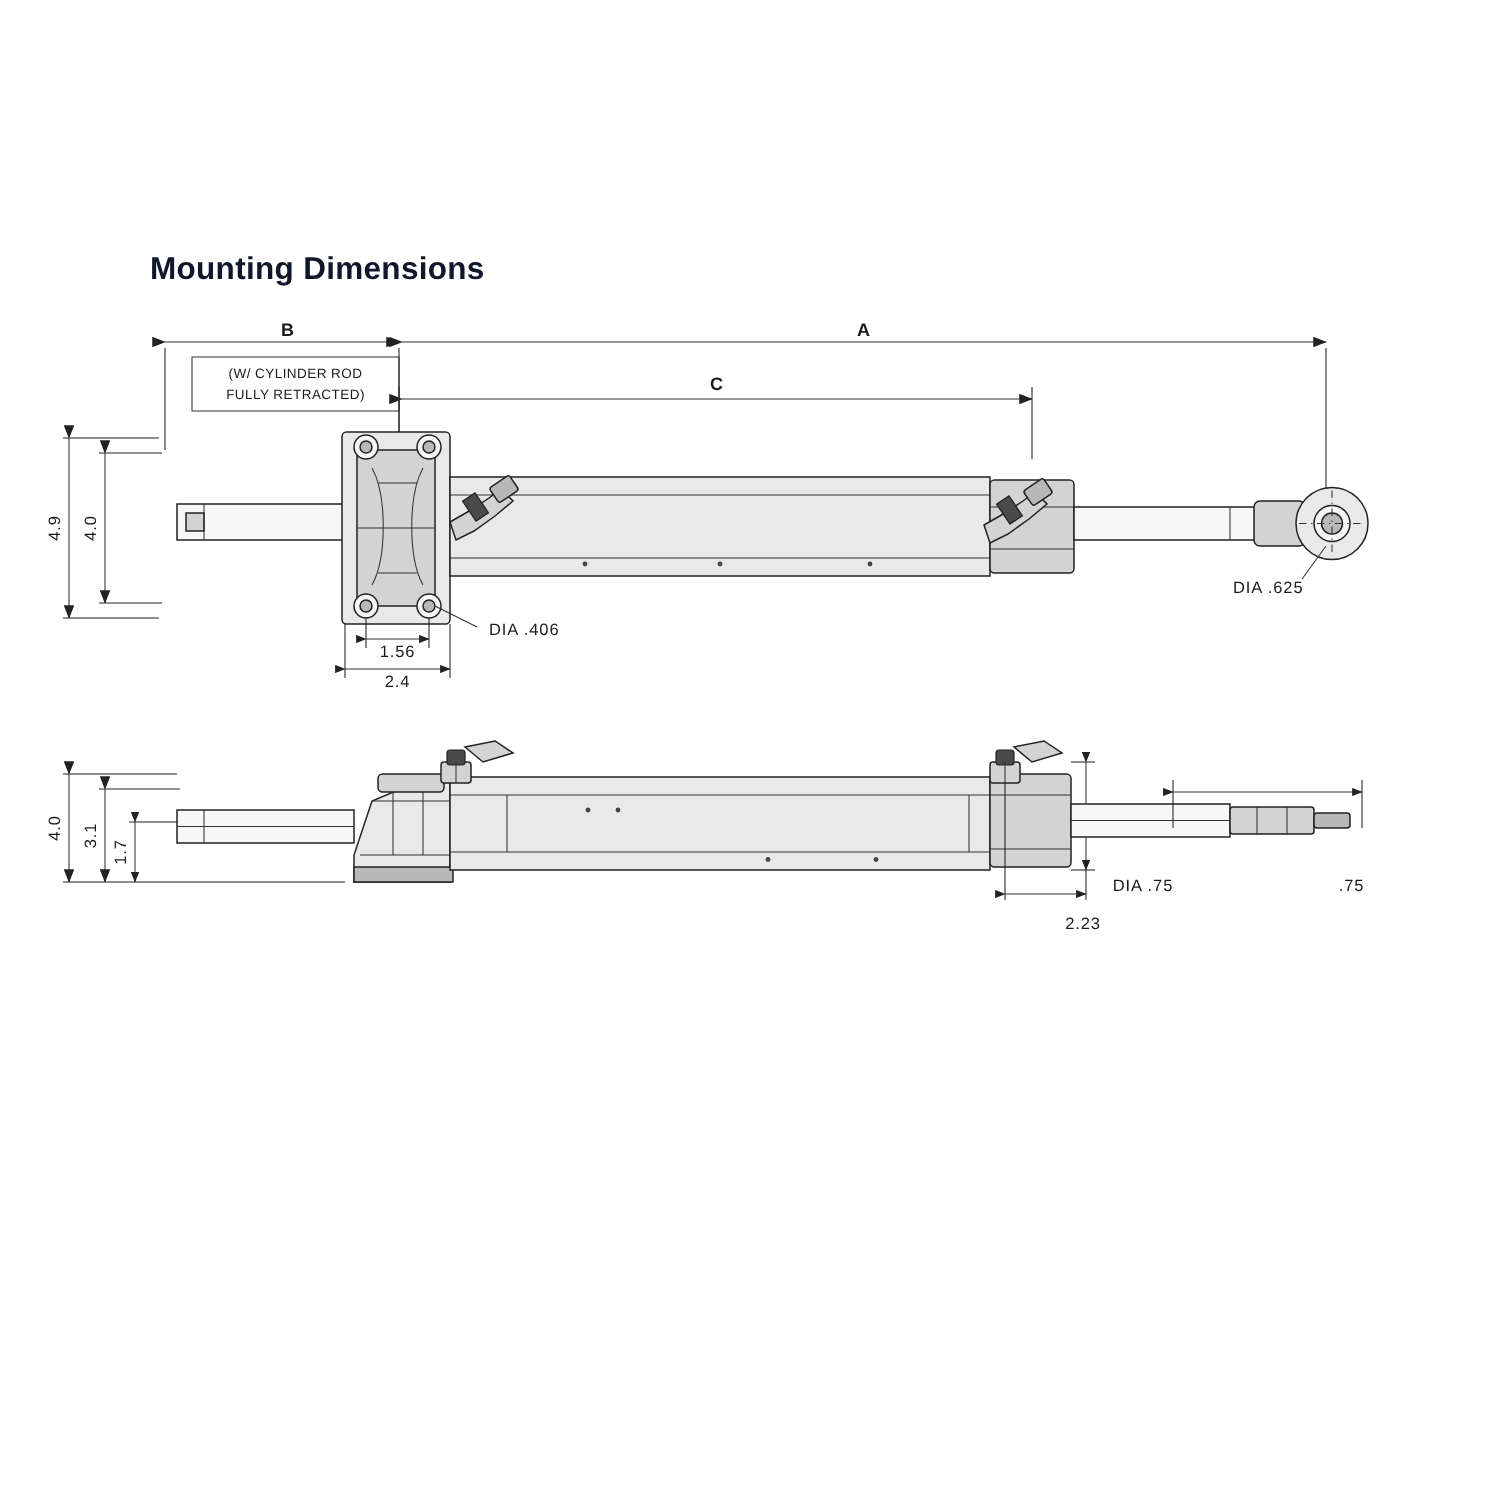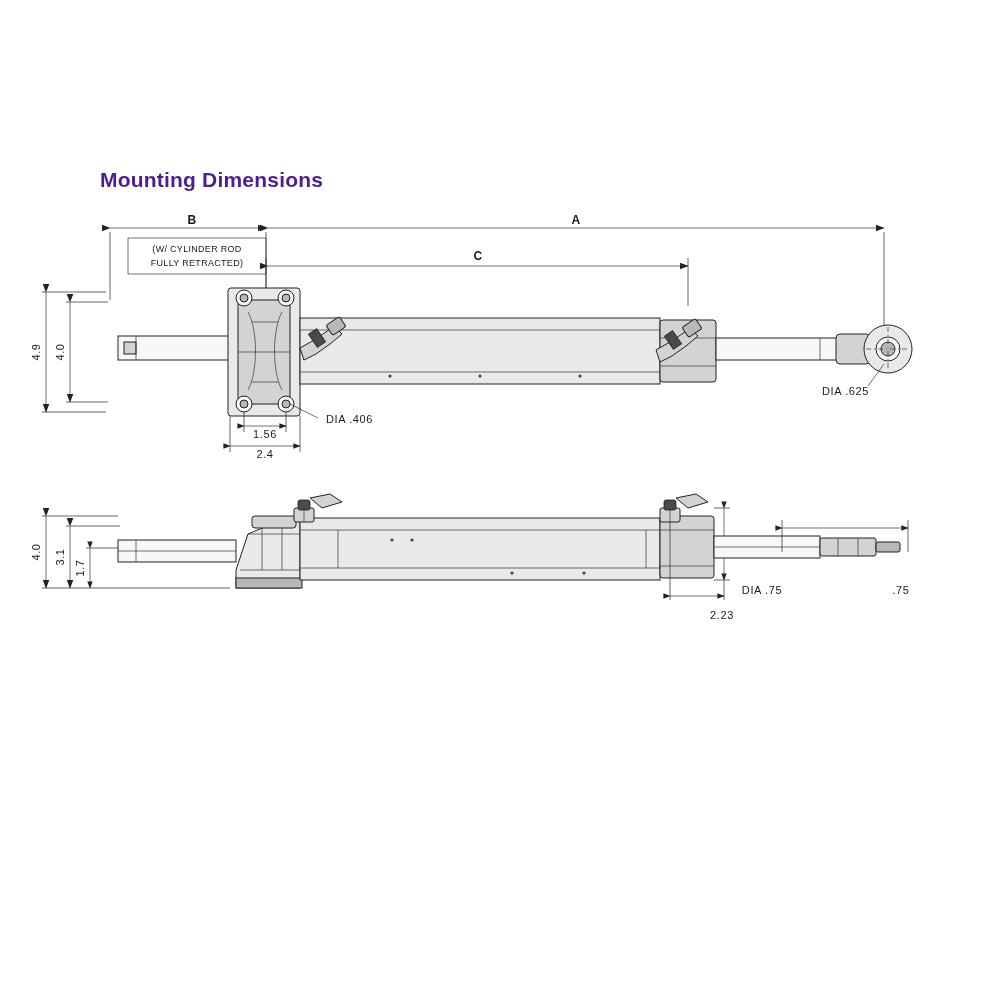--- a/index.html
+++ b/index.html
@@ -21,21 +21,21 @@
     width: 1000px;
     height: 1000px;
   }
   #title {
     position: absolute;
     left: 100px;
     top: 168px;
     font-size: 21px;
     font-weight: bold;
     letter-spacing: 0.2px;
-    color: #4c1d95;
+    color: #0f172a;
     white-space: nowrap;
   }
   svg#drawing {
     position: absolute;
     left: 0; top: 0;
     width: 1000px;
     height: 1000px;
   }
   text {
     font-family: "Liberation Sans", sans-serif;

